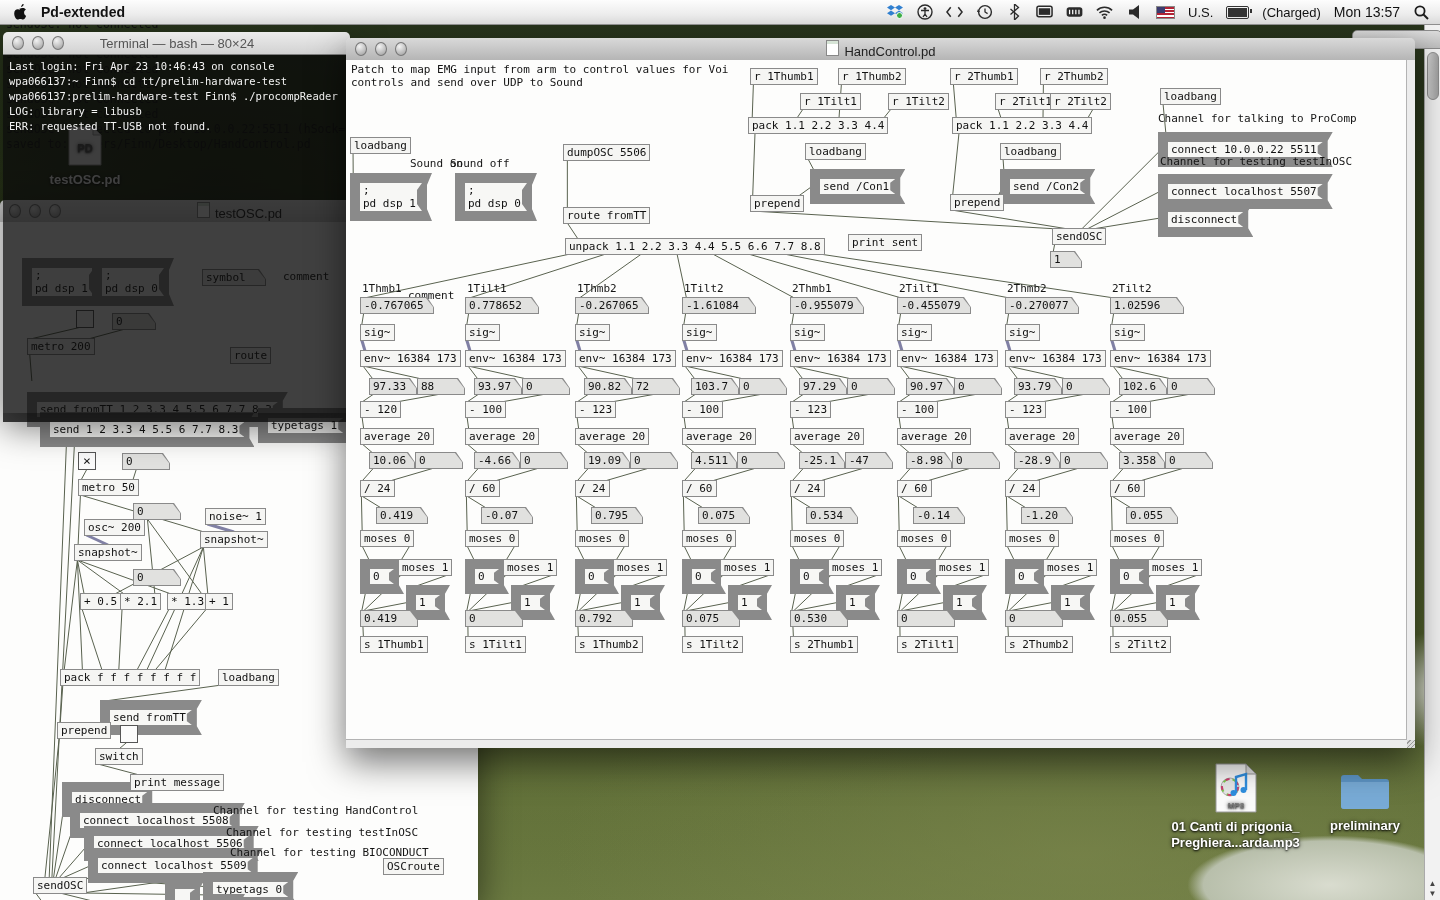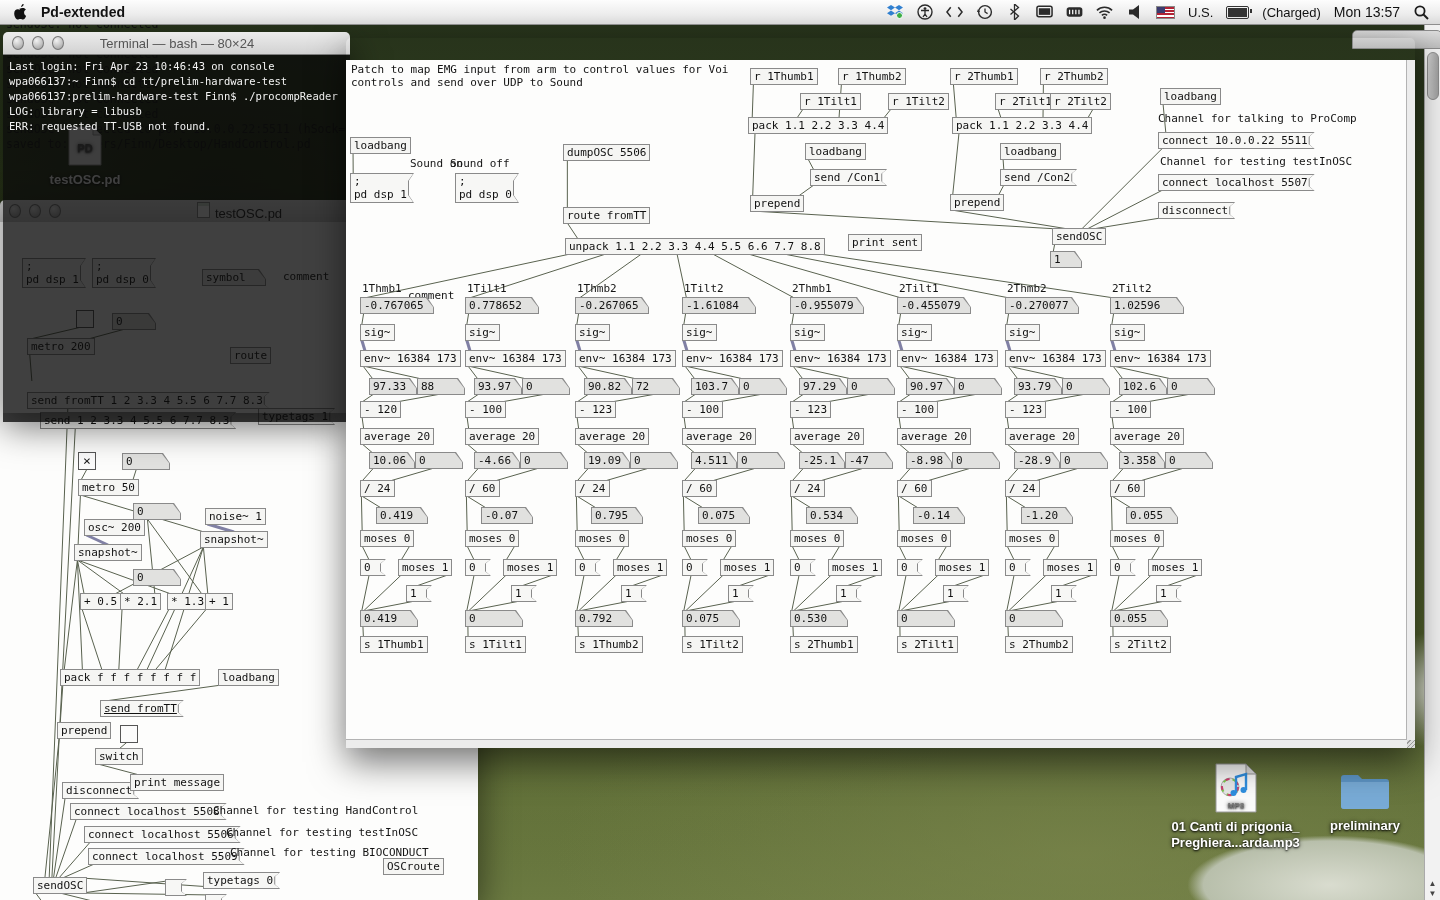--- a/index.html
+++ b/index.html
@@ -54,21 +54,21 @@
   .vscroll{position:absolute;right:0;top:22px;bottom:8px;width:8px;background:#ececec;border-left:1px solid #b3b3b3;}
   .hscroll{position:absolute;left:0;right:8px;bottom:0;height:8px;background:#ececec;border-top:1px solid #b3b3b3;}
   .grip{position:absolute;right:0;bottom:0;width:8px;height:8px;
     background:repeating-linear-gradient(135deg,#dcdcdc 0 2px,#9a9a9a 2px 3px);}
   
   .pdn{position:absolute;font-family:"DejaVu Sans Mono",monospace;font-size:11px;line-height:13px;color:#111;}
   .nub{background-image:linear-gradient(#222,#222),linear-gradient(#222,#222),linear-gradient(#222,#222),linear-gradient(#222,#222);
        background-size:7px 2px;background-position:left top,right top,left bottom,right bottom;background-repeat:no-repeat;}
   .pd-obj{border:1px solid #8a8a8a;background:#f5f5f3;padding:1px 3px;white-space:pre;}
   .pd-comment{white-space:pre;color:#141414;}
-  .pd-msgo{background:#8a8a8a;clip-path:polygon(0 0,100% 0,calc(100% - 5px) 25%,calc(100% - 5px) 75%,100% 100%,0 100%);padding:1px;}
+  .pd-msgo{background:#8a8a8a;clip-path:polygon(0 0,100% 0,calc(100% - 5px) 25%,calc(100% - 5px) 75%,100% 100%,0 100%);padding:10px;}
   .pd-msgi{background:#f7f7f5;clip-path:polygon(0 0,100% 0,calc(100% - 5px) 25%,calc(100% - 5px) 75%,100% 100%,0 100%);
            padding:1px 6px 1px 3px;white-space:pre;min-height:13px;}
   .pd-numo{background:#8a8a8a;clip-path:polygon(0 0,calc(100% - 7px) 0,100% 60%,100% 100%,0 100%);padding:1px;}
   .pd-numi{background:#e1e1df;clip-path:polygon(0 0,calc(100% - 7px) 0,100% 60%,100% 100%,0 100%);
            padding:1px 3px;white-space:pre;min-height:13px;}
   .pd-atom .pd-numi{background:#ececea;}
   .pd-toggle{width:16px;height:16px;border:1px solid #555;background:#fbfbfb;text-align:center;
              line-height:15px;font-size:13px;}
   .csvg{position:absolute;inset:0;pointer-events:none;}
   
@@ -271,21 +271,21 @@
       <div class="pdn pd-obj nub" style="left: 74px; top: 322px;">snapshot~</div>
       <div class="pdn pd-numo" style="left: 133px; top: 347px; width: 46px;">
         <div class="pd-numi nub">0</div>
       </div>
       <div class="pdn pd-obj nub" style="left: 80px; top: 371px;">+ 0.5</div>
       <div class="pdn pd-obj nub" style="left: 120px; top: 371px;">* 2.1</div>
       <div class="pdn pd-obj nub" style="left: 167px; top: 371px;">* 1.3</div>
       <div class="pdn pd-obj nub" style="left: 205px; top: 371px;">+ 1</div>
       <div class="pdn pd-obj nub" style="left: 60px; top: 447px;">pack f f f f f f f f</div>
       <div class="pdn pd-obj nub" style="left: 218px; top: 447px;">loadbang</div>
-      <div class="pdn pd-msgo" style="left: 100px; top: 478px; text-decoration: underline;">
+      <div class="pdn pd-msgo" style="left: 100px; top: 478px;">
         <div class="pd-msgi nub">send fromTT</div>
       </div>
       <div class="pdn pd-obj nub" style="left: 57px; top: 500px;">prepend</div>
       <div class="pdn pd-toggle nub" style="left: 120px; top: 503px;"></div>
       <div class="pdn pd-obj nub" style="left: 95px; top: 526px;">switch</div>
       <div class="pdn pd-msgo" style="left: 62px; top: 560px;">
         <div class="pd-msgi nub">disconnect</div>
       </div>
       <div class="pdn pd-obj nub" style="left: 130px; top: 552px;">print message</div>
       <div class="pdn pd-msgo" style="left: 70px; top: 581px;">
@@ -335,20 +335,28 @@
 <div id="console">
   <div class="lines" id="console-lines"><div>sendOSC: not connected</div><div>sendOSC: not connected</div><div>sendOSC: not connected</div><div>sendOSC: not connected</div><div>sendOSC: not connected</div><div>sendOSC: not connected</div><div>sendOSC: not connected</div><div>sendOSC: not connected</div><div>sendOSC: connected to port 10.0.0.22:5511 (hSock=8205696) protocol = UDP</div><div>saved to: /Users/Finn/Desktop/HandControl.pd</div></div>
   <div class="sb">
     <div class="thumb"></div>
     <div class="arr" style="bottom:12px">▲</div>
     <div class="arr" style="bottom:2px">▼</div>
   </div>
 </div>
 
 <div id="handcontrol" class="win patchwin">
+  <div class="titlebar">
+    <span class="lights">
+      <span class="tl"></span>
+      <span class="tl"></span>
+      <span class="tl"></span>
+    </span>
+    <span class="title"><span class="doc-ico"></span><span>HandControl.pd</span></span>
+  </div>
   <div class="canvas" id="hc-canvas">
     <svg class="csvg" id="hc-svg" width="1061" height="680">
         <line x1="7.050000000000001" y1="93" x2="7.2" y2="114" stroke="#59624f" stroke-width="1"></line>
         <line x1="221.35" y1="100" x2="221.35" y2="148" stroke="#59624f" stroke-width="1"></line>
         <line x1="221.35" y1="163" x2="232" y2="179" stroke="#59624f" stroke-width="1"></line>
         <line x1="407.4" y1="24" x2="406.2" y2="58" stroke="#59624f" stroke-width="1"></line>
         <line x1="457.05" y1="49" x2="451" y2="58" stroke="#59624f" stroke-width="1"></line>
         <line x1="495.4" y1="24" x2="493" y2="58" stroke="#59624f" stroke-width="1"></line>
         <line x1="545.05" y1="49" x2="537.8" y2="58" stroke="#59624f" stroke-width="1"></line>
         <line x1="409" y1="73" x2="406.7" y2="136" stroke="#59624f" stroke-width="1"></line>

